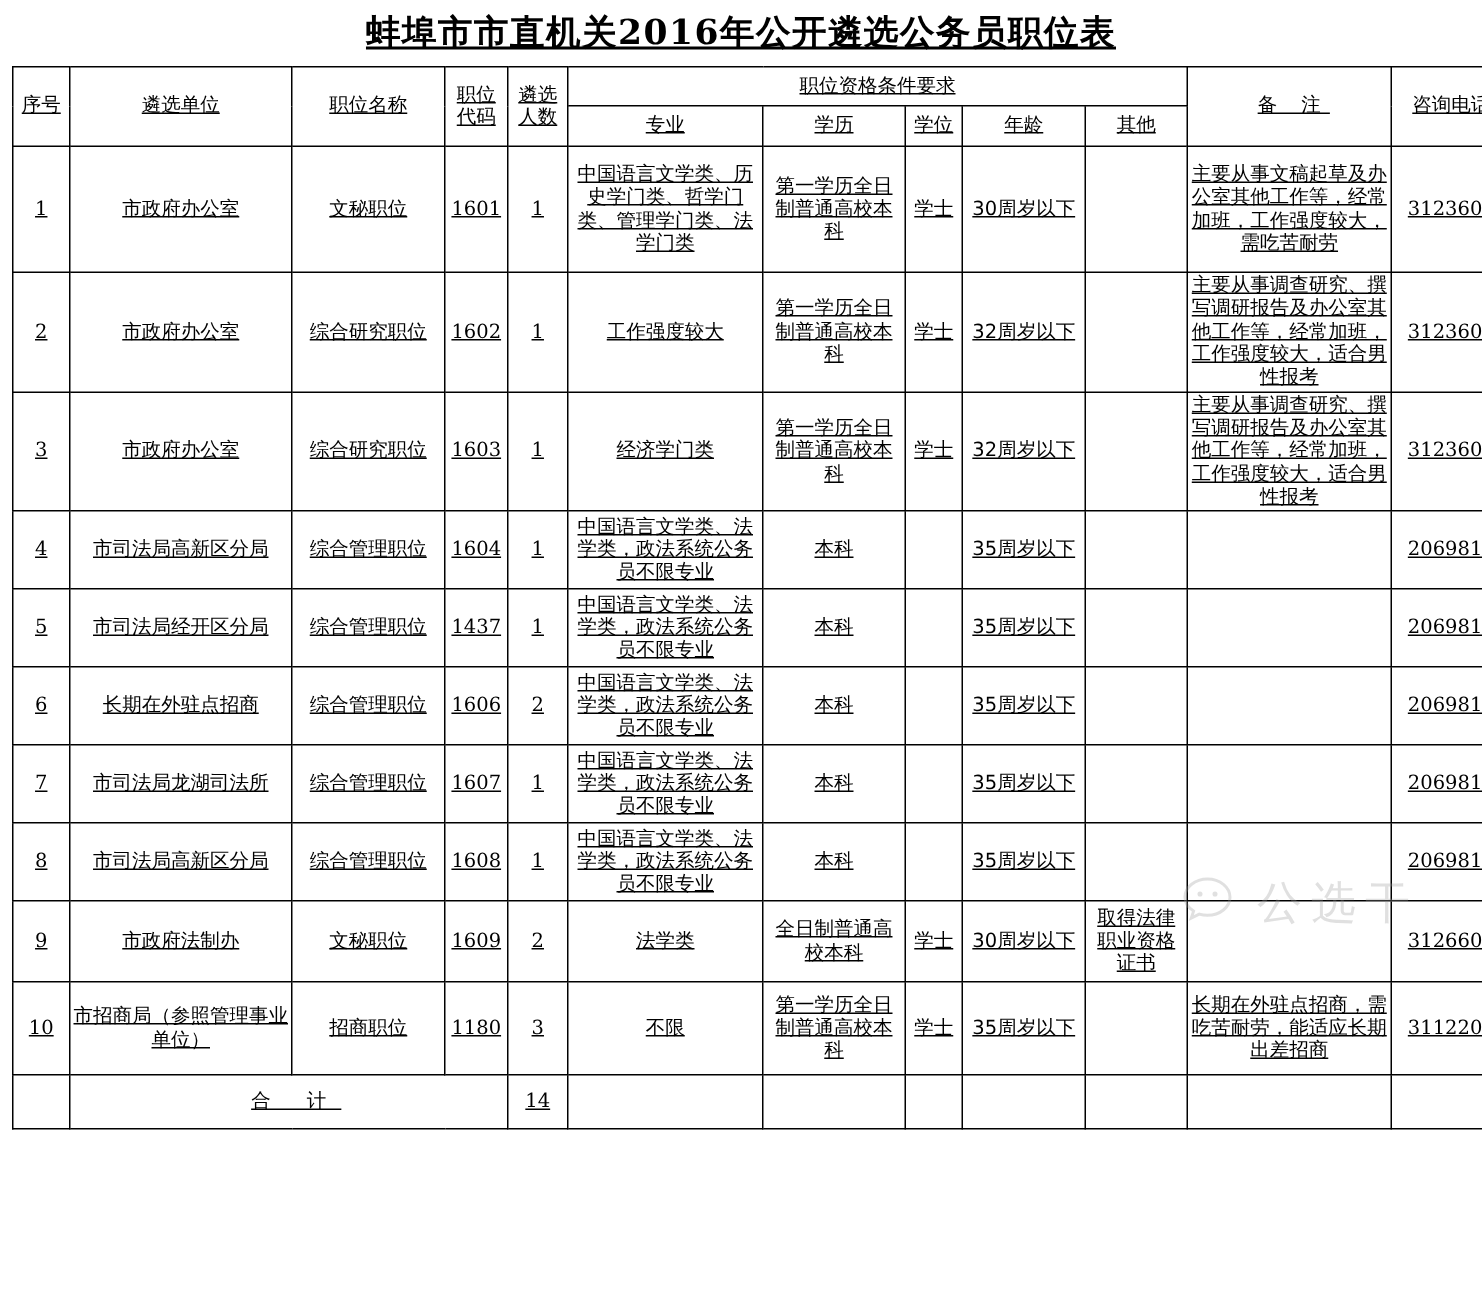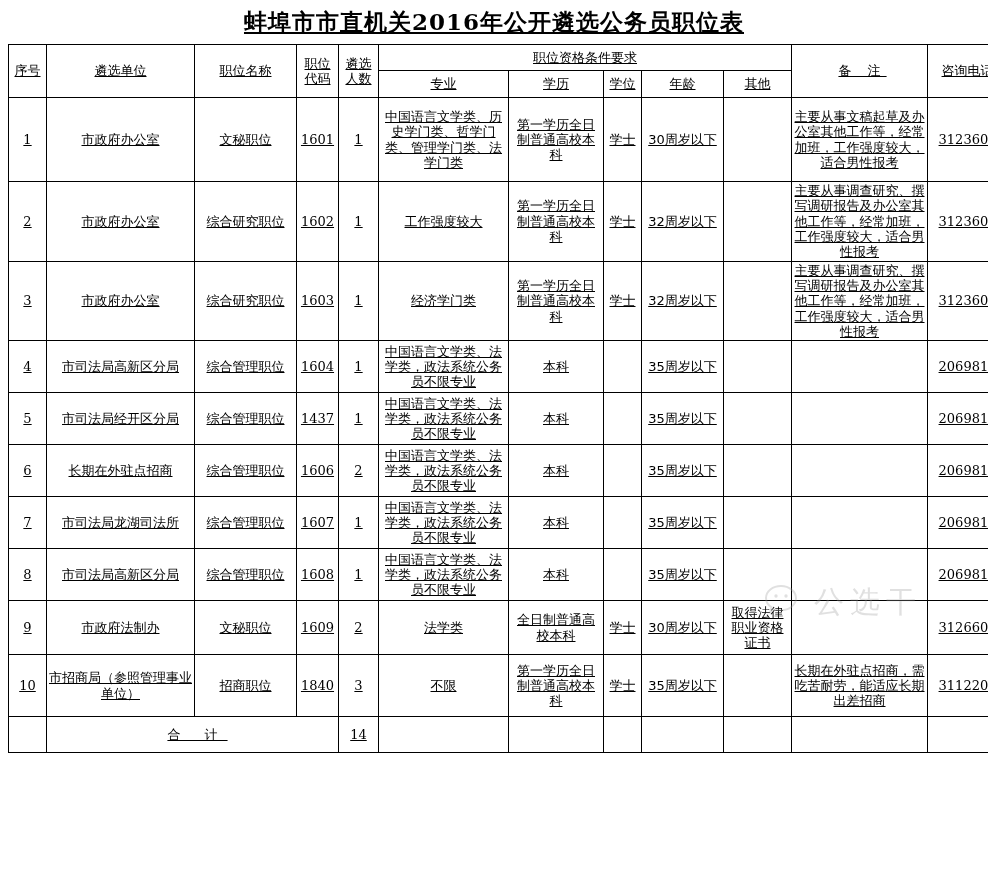--- a/index.html
+++ b/index.html
@@ -105,20 +105,21 @@
     position: absolute;
     right: 18px;
     bottom: 14px;
     width: 206px;
     height: 56px;
     pointer-events: none;
     opacity: 0.30;
     display: flex;
     align-items: center;
     gap: 4px;
+    justify-content: center;
   }
   .watermark .wm-text {
     font-family: "DejaVu Serif", "Liberation Serif", serif;
     font-size: 30px;
     color: #9a9a9a;
     letter-spacing: 6px;
     white-space: nowrap;
   }
   .wm-bubble { flex: 0 0 auto; }
 </style>
@@ -168,21 +169,21 @@
           <td class="cell-num">1</td>
           <td>市政府办公室</td>
           <td>文秘职位</td>
           <td class="cell-code">1601</td>
           <td class="cell-num">1</td>
           <td>中国语言文学类、历史学门类、哲学门类、管理学门类、法学门类</td>
           <td>第一学历全日制普通高校本科</td>
           <td>学士</td>
           <td>30周岁以下</td>
           <td></td>
-          <td>主要从事文稿起草及办公室其他工作等，经常加班，工作强度较大，适合男性报考</td>
+          <td>主要从事文稿起草及办公室其他工作等，经常加班，工作强度较大，需吃苦耐劳</td>
           <td class="cell-phone">3123608</td>
         </tr>
         <tr class="r-mid">
           <td class="cell-num">2</td>
           <td>市政府办公室</td>
           <td>综合研究职位</td>
           <td class="cell-code">1602</td>
           <td class="cell-num">1</td>
           <td>工作强度较大</td>
           <td>第一学历全日制普通高校本科</td>
@@ -287,21 +288,21 @@
           <td>学士</td>
           <td>30周岁以下</td>
           <td>取得法律职业资格证书</td>
           <td></td>
           <td class="cell-phone">3126608</td>
         </tr>
         <tr class="r-ten">
           <td class="cell-num">10</td>
           <td>市招商局（参照管理事业单位）</td>
           <td>招商职位</td>
-          <td class="cell-code">1840</td>
+          <td class="cell-code">1180</td>
           <td class="cell-num">3</td>
           <td>不限</td>
           <td>第一学历全日制普通高校本科</td>
           <td>学士</td>
           <td>35周岁以下</td>
           <td></td>
           <td>长期在外驻点招商，需吃苦耐劳，能适应长期出差招商</td>
           <td class="cell-phone">3112200</td>
         </tr>
       </tbody>

